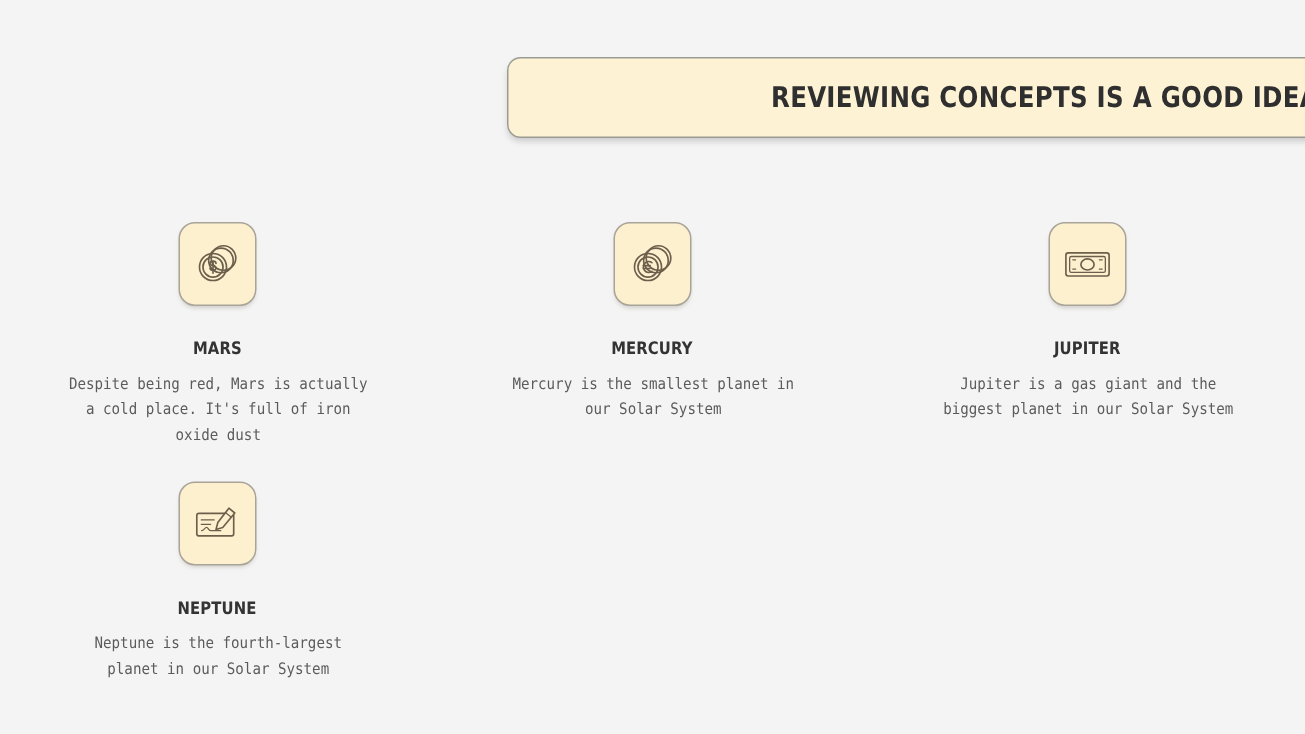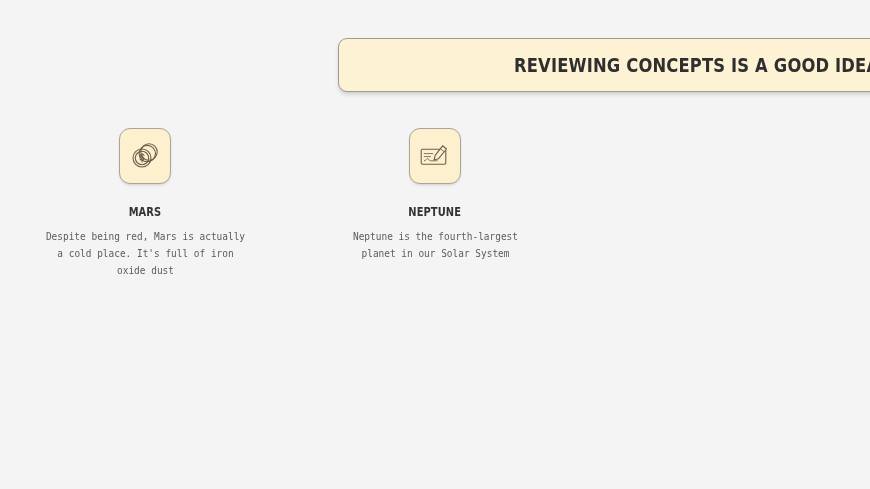--- a/index.html
+++ b/index.html
@@ -47,21 +47,21 @@
     transform: scaleX(0.86);
     transform-origin: left center;
     white-space: nowrap;
     margin-left: 175px;
   }
 
   
   .grid {
     position: absolute;
     left: 0;
-    top: 128px;
+    top: 148px;
     width: 870px;
     display: grid;
     grid-template-columns: repeat(3, 290px);
     row-gap: 22px;
   }
 
   .cell {
     display: flex;
     flex-direction: column;
     align-items: center;
@@ -120,22 +120,47 @@
         <circle cx="19.3" cy="14.6" r="8.2"></circle>
         <circle cx="14" cy="19" r="9"></circle>
         <circle cx="14" cy="19" r="6.7"></circle>
         <path d="M14 14.9v8.2M16 16.6c0-1-.9-1.6-2-1.6s-2 .6-2 1.5.9 1.3 2 1.6 2 .7 2 1.6-.9 1.5-2 1.5-2-.6-2-1.5" stroke-linecap="round" stroke-linejoin="round"></path>
       </svg>
     </div>
     <div class="item-title">MARS</div>
     <div class="item-desc">Despite being red, Mars is actually a cold place. It's full of iron oxide dust</div>
   </div>
 
+  <div class="cell">
+    <div class="icon-tile">
+      <svg width="34" height="34" viewBox="0 0 34 34" fill="none" stroke="#6b5f4b" stroke-width="1.1">
+        <circle cx="21" cy="13" r="8.2"></circle>
+        <circle cx="19.3" cy="14.6" r="8.2"></circle>
+        <circle cx="14" cy="19" r="9"></circle>
+        <circle cx="14" cy="19" r="6.7"></circle>
+        <path d="M16.6 16.1a3.6 3.6 0 1 0 0 5.8M10.8 18.1h4.6M10.8 20h4.6" stroke-linecap="round" stroke-linejoin="round"></path>
+      </svg>
+    </div>
+    <div class="item-title">MERCURY</div>
+    <div class="item-desc">Mercury is the smallest planet in our Solar System</div>
+  </div>
 
 
+  <div class="cell">
+    <div class="icon-tile">
+      <svg width="34" height="34" viewBox="0 0 34 34" fill="none" stroke="#6b5f4b" stroke-width="1.1">
+        <rect x="2.6" y="9.6" width="28.8" height="15.4" rx="1.6"></rect>
+        <rect x="5.1" y="12" width="23.8" height="10.6" rx="1.1" stroke-width="0.85"></rect>
+        <ellipse cx="17" cy="17.3" rx="4.4" ry="3.7"></ellipse>
+        <path d="M7.2 14.2h1.9M7.2 20.4h1.9M24.9 14.2h1.9M24.9 20.4h1.9" stroke-width="0.85" stroke-linecap="round"></path>
+      </svg>
+    </div>
+    <div class="item-title">JUPITER</div>
+    <div class="item-desc">Jupiter is a gas giant and the biggest planet in our Solar System</div>
+  </div>
 
 
   <div class="cell">
     <div class="icon-tile">
       <svg width="34" height="34" viewBox="0 0 34 34" fill="none" stroke="#6b5f4b" stroke-width="1.1">
         <rect x="3.2" y="10.2" width="24.6" height="15" rx="1.4"></rect>
         <path d="M6.2 14.6h8.6M6.2 17.6h6.2" stroke-width="0.85" stroke-linecap="round"></path>
         <path d="M6.4 21.8c1.6 0 2.1-2.2 3.3-2.2s1.2 2.2 2.7 2.2h6.8" stroke-width="0.85" stroke-linecap="round" stroke-linejoin="round"></path>
         <path d="M24.6 6.8l3.9 3.2-8 9.7-4.5 1.3 1.2-4.6z" fill="#fdf0cf" stroke-linejoin="round"></path>
         <path d="M22.3 9.6l3.9 3.2" stroke-width="0.85"></path>

